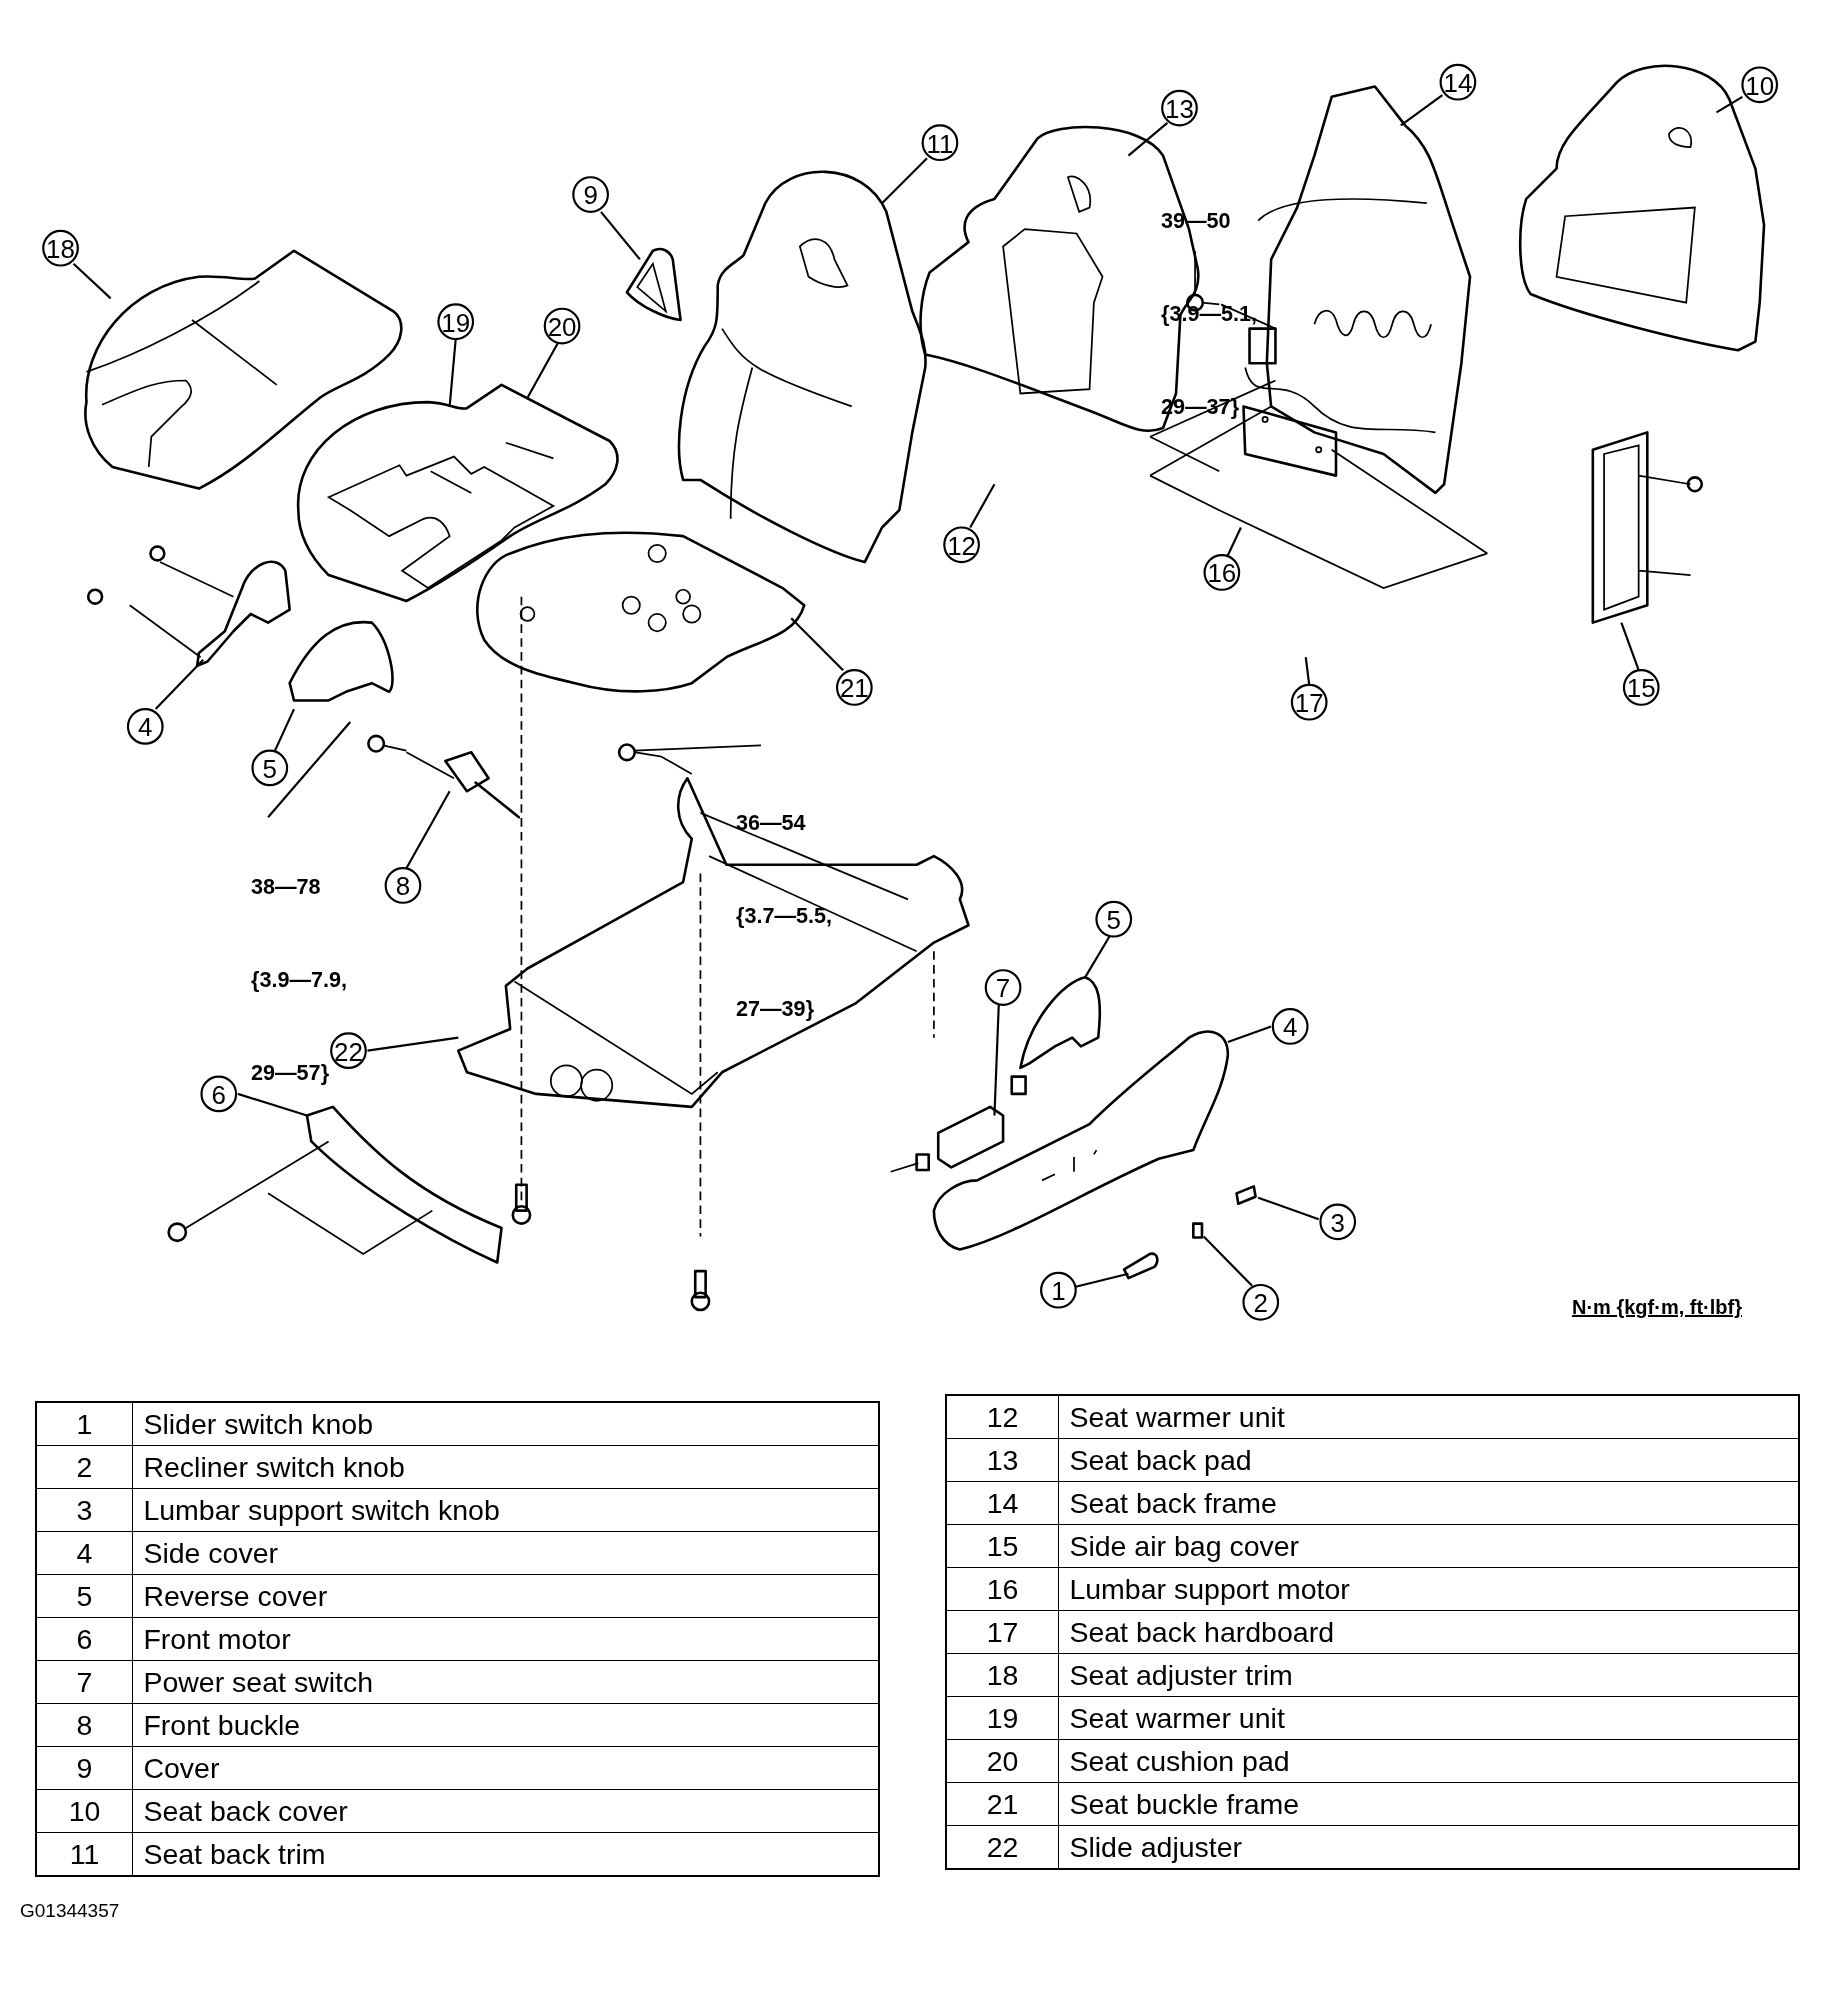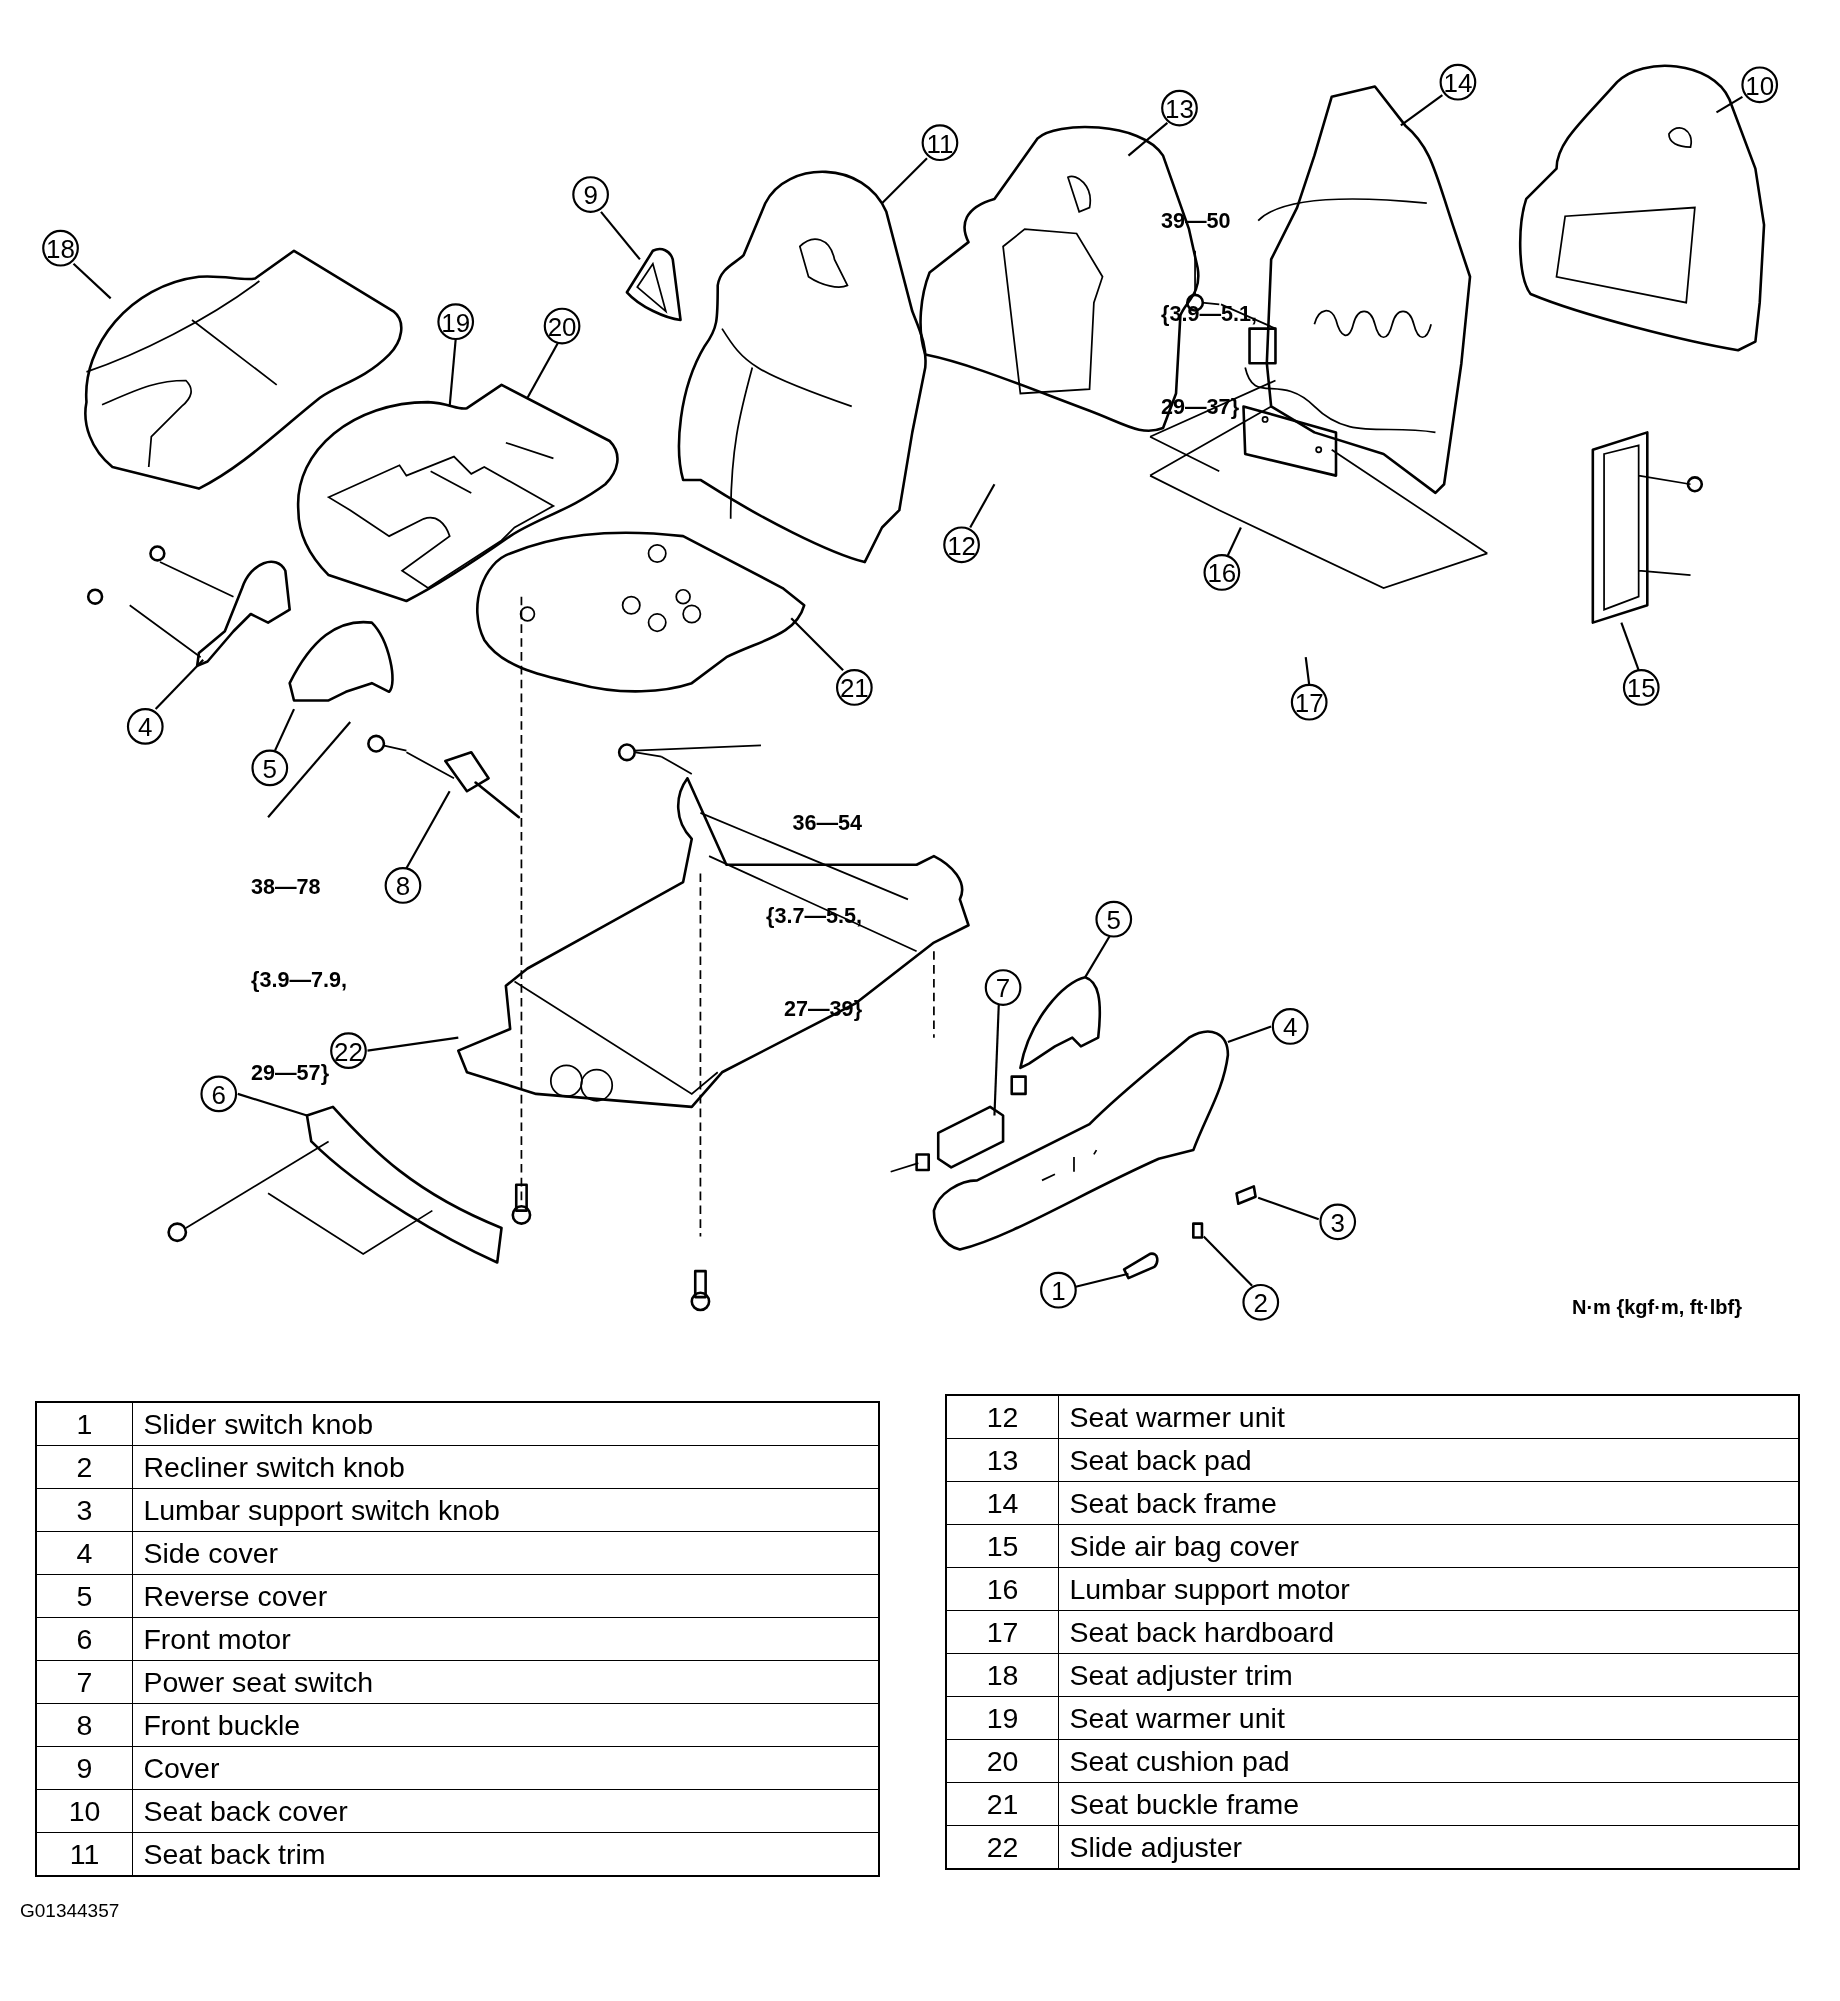--- a/index.html
+++ b/index.html
@@ -1,21 +1,21 @@
 <!DOCTYPE html>
 <html style="font-size:14px"><head>
 <meta charset="utf-8">
 <style>
   html, body { margin:0; padding:0; background:#ffffff; }
   body { width:1841px; height:2002px; position:relative; overflow:hidden;
          font-family:"Liberation Sans", sans-serif; color:#000; }
   #diagram { position:absolute; left:0; top:0; width:1841px; height:1349px; }
   .callout-num { font-family:"Liberation Sans", sans-serif; font-size:30px; text-anchor:middle; dominant-baseline:central; fill:#000; }
   .torque { position:absolute; font-family:"Liberation Sans", sans-serif; font-weight:bold; font-size:21.6px; line-height:31px; white-space:pre; }
-  .unit-note { position:absolute; left:1572px; top:1296px; font-weight:bold; font-size:20px; white-space:nowrap; }
+  .unit-note { position:absolute; left:1572px; top:1296px; font-weight:bold; font-size:20px; white-space:nowrap;text-decoration:underline; }
   table.parts { position:absolute; border-collapse:collapse; border:2.6px solid #000; }
   table.parts td { border:1.7px solid #000; height:42px; padding:0; font-size:28.5px; line-height:42px; }
   table.parts td.num { text-align:center; }
   table.parts td.name { padding-left:10.4px; }
   #table-left { left:35px; top:1401px; width:845px; }
   #table-left td.num { width:95px; }
   #table-right { left:945px; top:1394px; width:855px; }
   #table-right td.num { width:111px; }
   .figure-id { position:absolute; left:20px; top:1900px; font-size:19px; }
   svg .draw { fill:none; stroke:#000; stroke-width:3; stroke-linejoin:round; stroke-linecap:round; }
@@ -293,21 +293,21 @@
 <div class="torque" style="left:1161px; top:143px;">
   <div>39—50</div>
   <div>{3.9—5.1,</div>
   <div>29—37}</div>
 </div>
 <div class="torque" style="left:251px; top:809px;">
   <div>38—78</div>
   <div>{3.9—7.9,</div>
   <div>29—57}</div>
 </div>
-<div class="torque" style="left:766px; top:745px;text-align:right;">
+<div class="torque" style="left:736px; top:745px;">
   <div>36—54</div>
   <div>{3.7—5.5,</div>
   <div>27—39}</div>
 </div>
 <div class="unit-note">N·m {kgf·m, ft·lbf}</div>
 
 <table class="parts" id="table-left">
   <tbody id="tbody-left">
       <tr>
         <td class="num">1</td>

